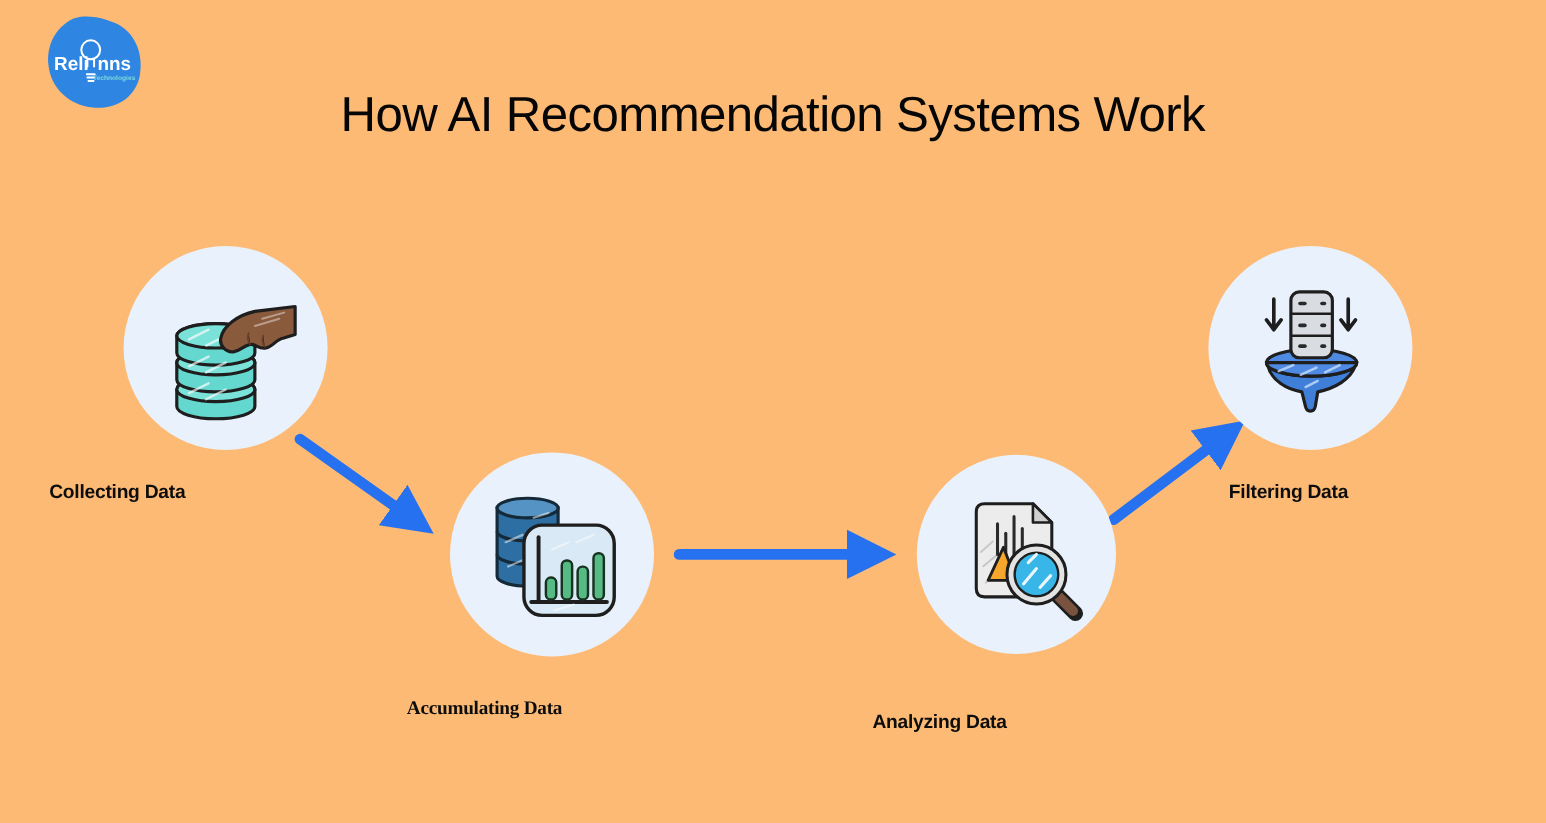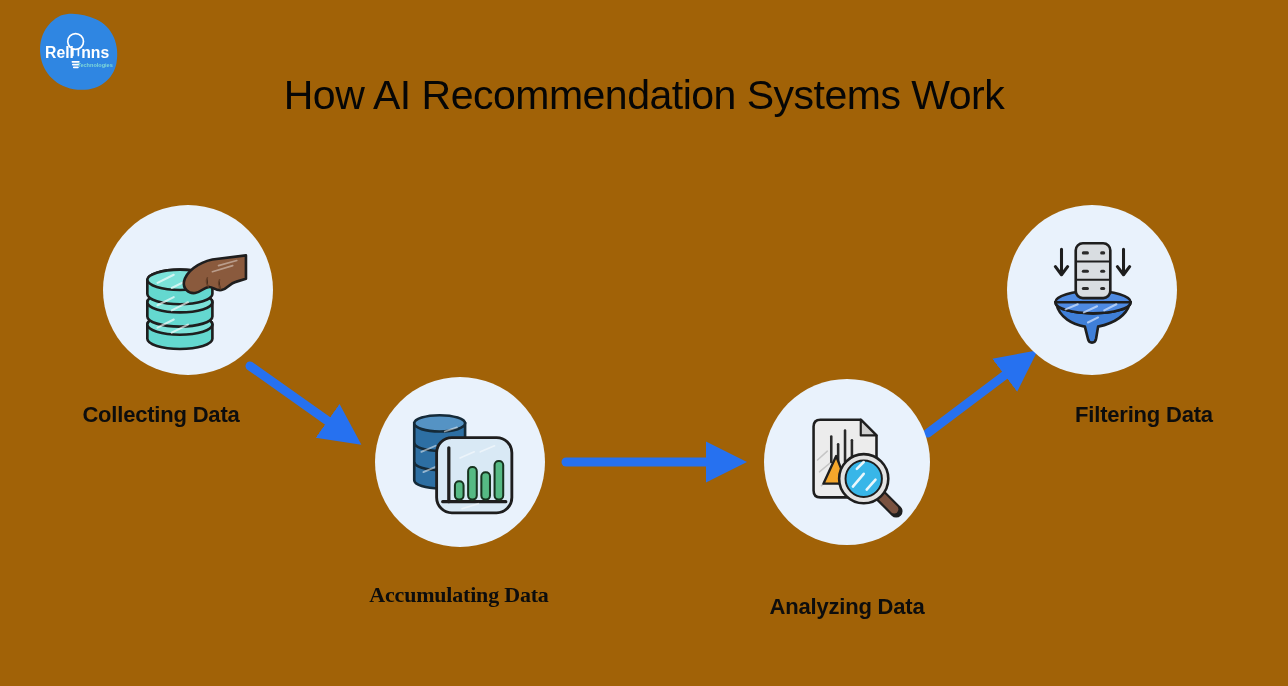--- a/index.html
+++ b/index.html
@@ -1,27 +1,27 @@
 <!DOCTYPE html>
 <html><head>
 <meta charset="utf-8">
 <style>
   html,body{margin:0;padding:0;background:#ffffff;}
   .canvas{
-    position:relative;width:1288px;height:686px;background:#a16207;overflow:hidden;
+    position:relative;width:1288px;height:686px;background:#fdba74;overflow:hidden;
     font-family:"Liberation Sans",sans-serif;
   }
   .title{
     position:absolute;left:0;top:72px;width:100%;text-align:center;
     font-size:41px;font-weight:normal;letter-spacing:-0.5px;color:#060606;
   }
   .logo{position:absolute;left:33px;top:8px;width:88px;height:92px;}
   .step-circle{position:absolute;border-radius:50%;background:#e9f2fc;display:flex;align-items:center;justify-content:center;}
   .step-circle svg{display:block;}
-  .step-label{position:absolute;width:240px;text-align:center;font-size:22px;font-weight:bold;color:#0d0d0d;letter-spacing:-0.2px;}
+  .step-label{position:absolute;width:240px;font-size:16px;font-weight:bold;color:#0d0d0d;letter-spacing:-0.2px;}
   .arrow-layer{position:absolute;left:0;top:0;width:1288px;height:686px;pointer-events:none;}
   #c1{left:103px;top:205px;width:170px;height:170px;}
   #c2{left:375px;top:377px;width:170px;height:170px;}
   #c3{left:764px;top:379px;width:166px;height:166px;}
   #c4{left:1007px;top:205px;width:170px;height:170px;}
   #l1{left:41px;top:402px;}
   #l2{left:339px;top:582px;font-family:Liberation Serif, serif;}
   #l3{left:727px;top:594px;}
   #l4{left:1024px;top:402px;}
 </style>

